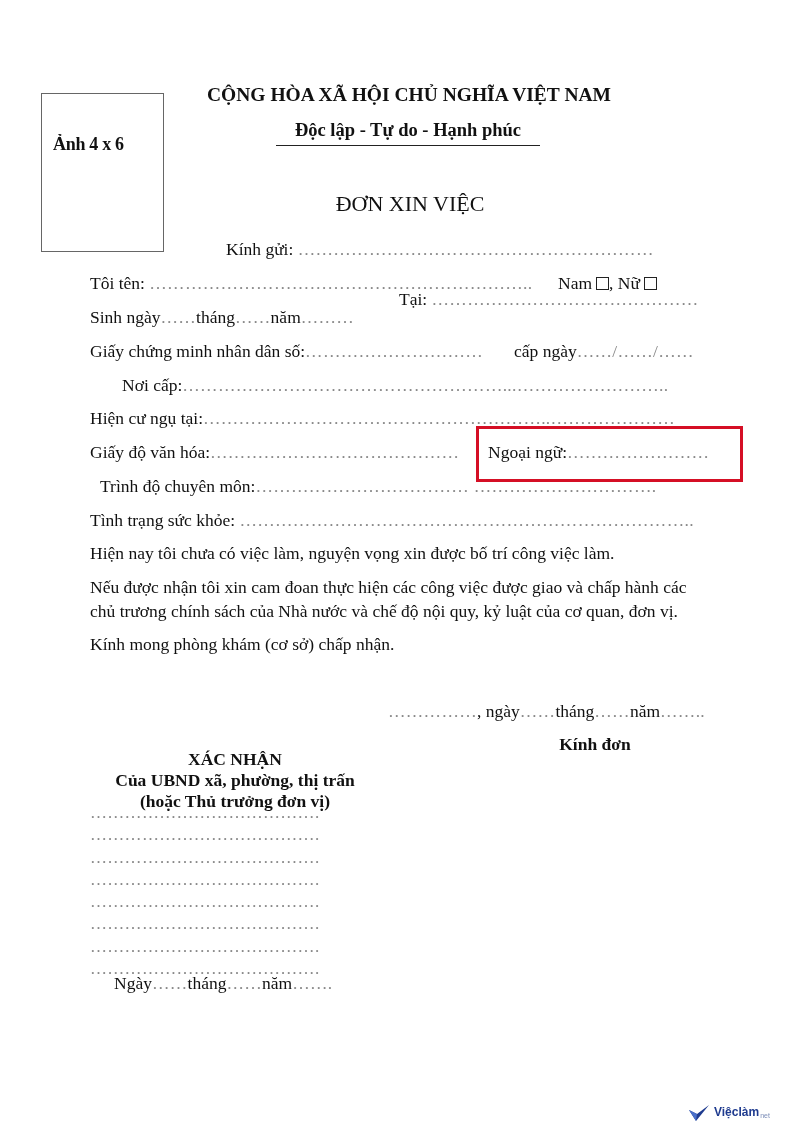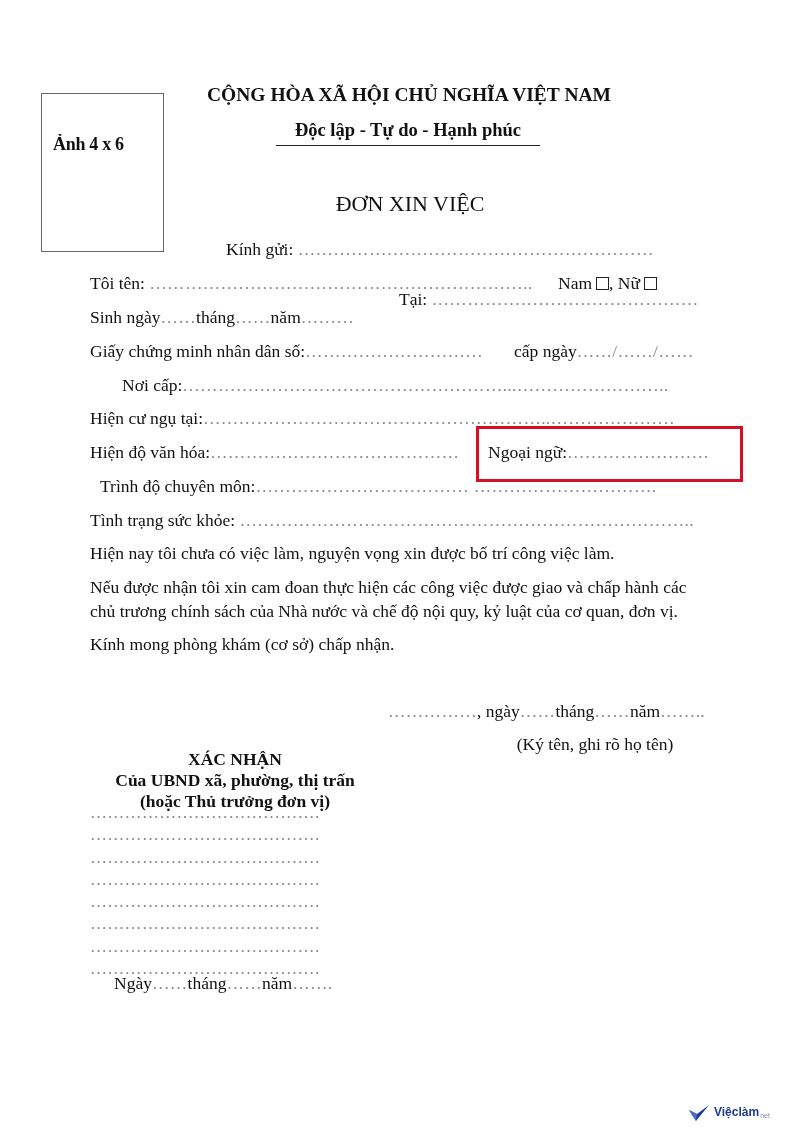--- a/index.html
+++ b/index.html
@@ -150,21 +150,21 @@
 
 <div class="abs line" style="left:90px; top:374px;margin-left:32px;">
   <span>Nơi cấp:</span><span class="dots">………………………………………………...……………………..</span>
 </div>
 
 <div class="abs line" style="left:90px; top:407px;">
   <span>Hiện cư ngụ tại:</span><span class="dots">…………………………………………………..…………………</span>
 </div>
 
 <div class="abs line" style="left:90px; top:441px;">
-  <span>Hiện độ văn hóa:</span><span class="dots">……………………………………</span>
+  <span>Giấy độ văn hóa:</span><span class="dots">……………………………………</span>
 </div>
 <div class="abs line" style="left:488px; top:441px;">
   <span>Ngoại ngữ:</span><span class="dots">……………………</span>
 </div>
 <div class="highlight-box"></div>
 
 <div class="abs line" style="left:100px; top:475px;">
   <span>Trình độ chuyên môn:</span><span class="dots">………………………………  ………………………….</span>
 </div>
 
@@ -196,21 +196,21 @@
   <div class="dots">………………………………….</div>
   <div class="dots">………………………………….</div>
   <div class="dots">………………………………….</div>
 </div>
 
 <div class="abs line" style="left:114px; top:972px;">
   <span>Ngày</span><span class="dots">……</span><span>tháng</span><span class="dots">……</span><span>năm</span><span class="dots">…….</span>
 </div>
 
 <div class="abs center-col" style="left:480px; top:734px; width:230px;">
-  <div>(Ký tên, ghi rõ họ tên)</div>
+  <div class="bold">Kính đơn</div>
 </div>
 
 <div class="logo">
   <svg class="logo-mark" viewBox="0 0 22 18">
     <path d="M1 6 L8 17 L21 1 L9 10 Z" fill="#1f3b8f"></path>
     <path d="M1 6 L8 17 L9 10 Z" fill="#4a6fc9"></path>
   </svg>
   <span class="logo-text">Việclàm</span>
   <span class="logo-suffix">net</span>
 </div>

